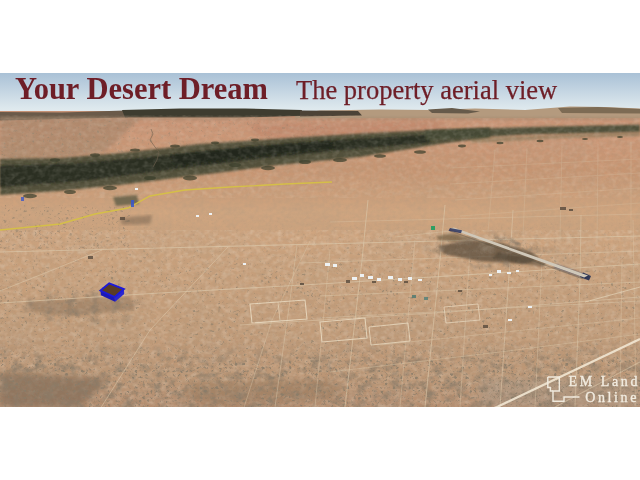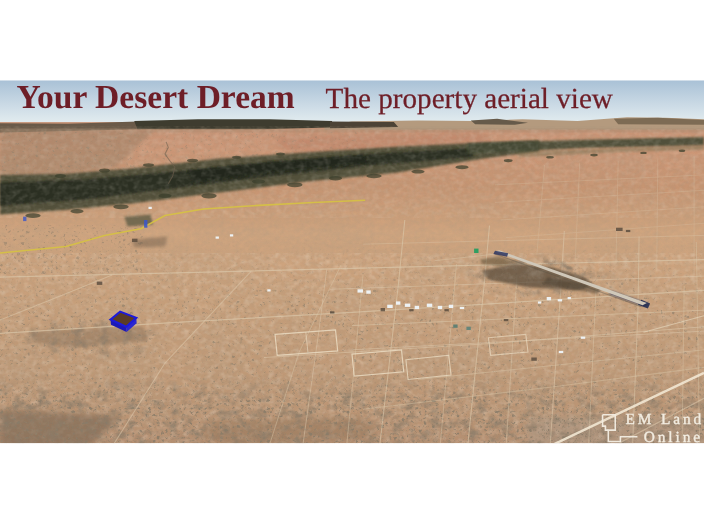--- a/index.html
+++ b/index.html
@@ -1,15 +1,15 @@
 <!DOCTYPE html>
 <html><head><meta charset="utf-8">
 <style>
 html,body{margin:0;padding:0;background:#fff;}
-.page{position:relative;width:640px;height:403px;overflow:hidden;background:#fff;}
+.page{position:relative;width:640px;height:480px;overflow:hidden;background:#fff;}
 svg{display:block;}
 </style></head>
 <body>
 <div class="page">
 <svg width="640" height="480" viewBox="0 0 640 480">
 <defs>
   <linearGradient id="sky" x1="0" y1="0" x2="0" y2="1">
     <stop offset="0" stop-color="#a9c1d6"></stop>
     <stop offset="0.5" stop-color="#c8d8e4"></stop>
     <stop offset="0.85" stop-color="#dde8ed"></stop>

